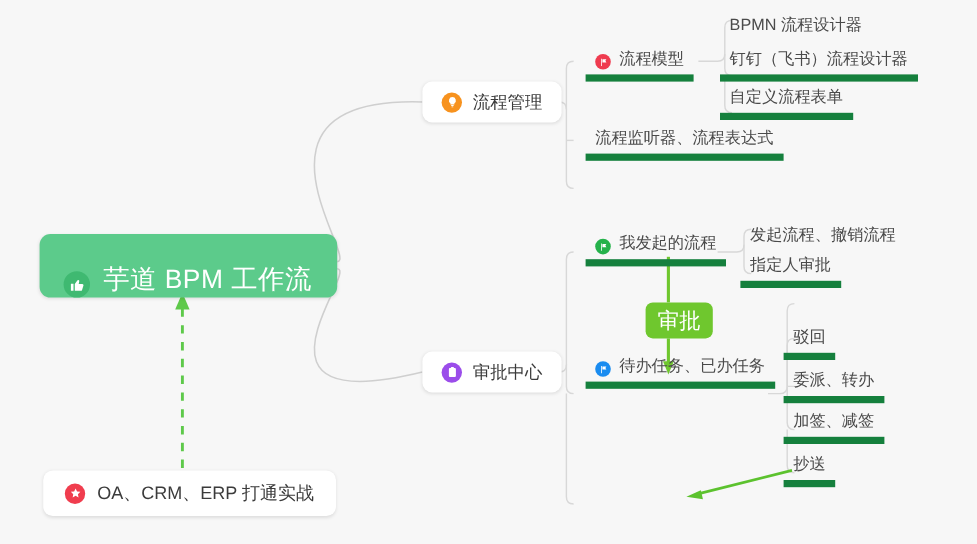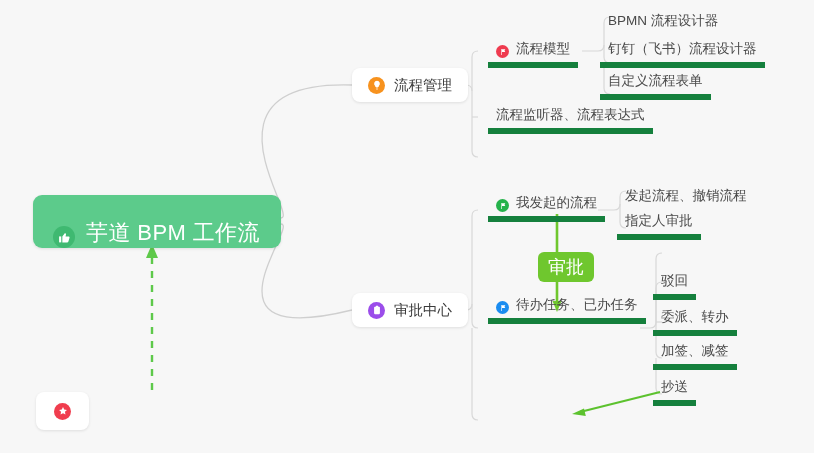--- a/index.html
+++ b/index.html
@@ -295,15 +295,16 @@
     <span>抄送</span>
   </div>
 
 
   <div class="node card-node">
     <span class="ic ic-18 ic-red">
       <svg width="10" height="10" viewBox="0 0 24 24" fill="#ffffff">
         <path d="M12 2.5l2.9 5.9 6.6.9-4.8 4.6 1.2 6.5-5.9-3.1-5.9 3.1 1.2-6.5L2.5 9.3l6.6-.9z"></path>
       </svg>
     </span>
+    <span class="card-label">OA、CRM、ERP 打通实战</span>
   </div>
 
 </div>
 
 </body></html>

